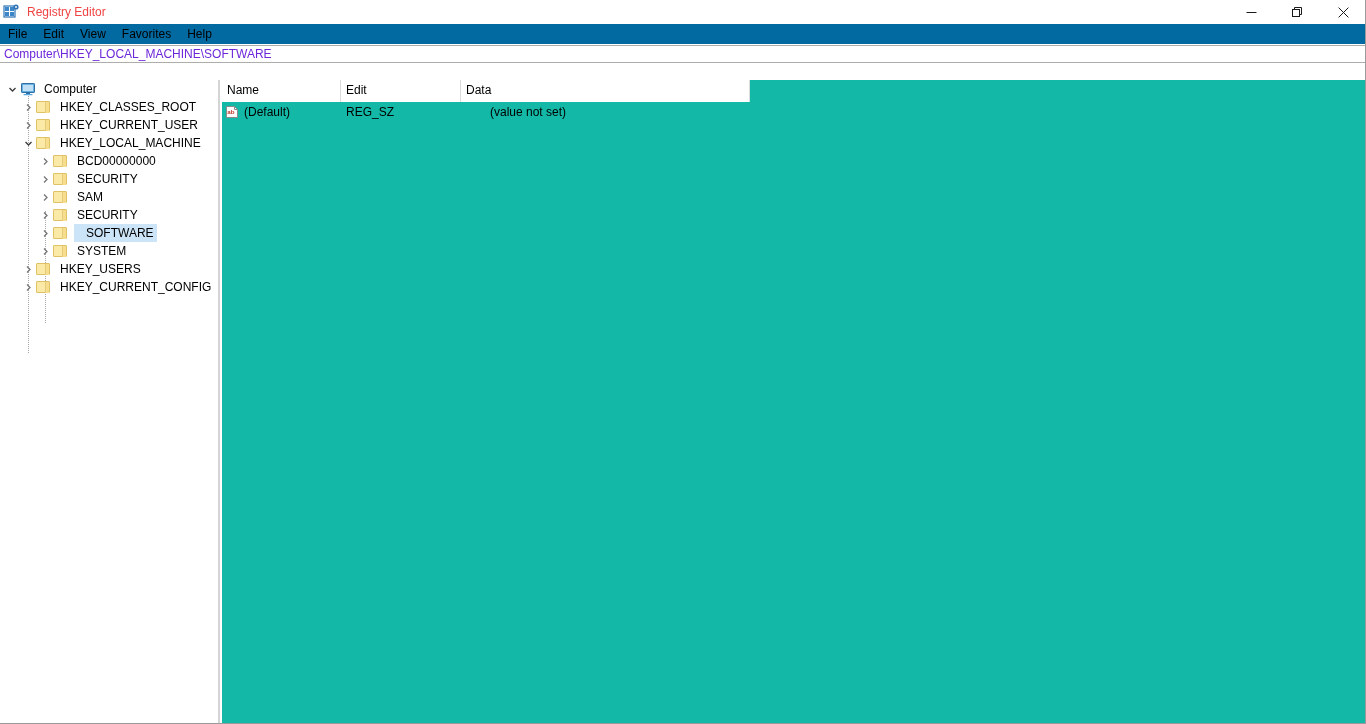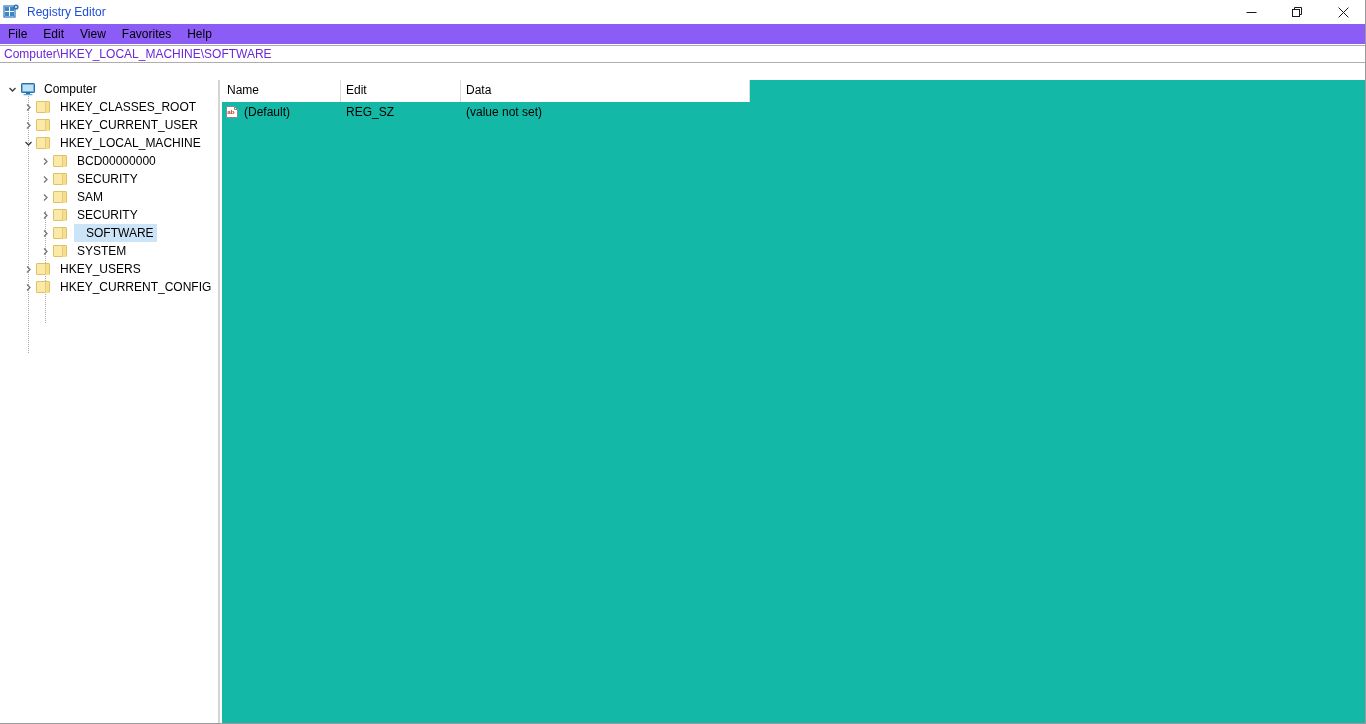--- a/index.html
+++ b/index.html
@@ -40,21 +40,21 @@
   }
   #app-icon {
     width: 16px; height: 16px;
     margin-left: 3px;
     margin-right: 8px;
     position: relative;
     flex: none;
   }
   #title-text {
     font-size: 12px;
-    color: #1d4ed8;
+    color: #ef4444;
     line-height: 24px;
     white-space: nowrap;
   }
   #window-controls {
     position: absolute;
     right: 0; top: 0;
     height: 24px;
     display: flex;
   }
   .win-btn {
@@ -68,21 +68,21 @@
   .win-btn svg { display: block; }
 
   
   #menu-bar {
     position: absolute;
     left: 0; top: 24px;
     width: 1366px;
     height: 20px;
     display: flex;
     align-items: center;
-    background: #8b5cf6;
+    background: #0369a1;
   }
   .menu-item {
     font-size: 12px;
     color: #000000;
     padding: 0 8px;
     line-height: 20px;
     white-space: nowrap;
   }
   .menu-item:first-child { margin-left: 0px; }
 
@@ -248,21 +248,21 @@
     overflow: hidden;
   }
   .cell-name {
     width: 119px;
     display: flex;
     align-items: center;
     padding-left: 3px;
     box-sizing: border-box;
   }
   .cell-type { width: 120px; padding-left: 5px; box-sizing: border-box; }
-  .cell-data { width: 289px; padding-left: 5px; box-sizing: border-box; }
+  .cell-data { width: 289px; padding-left: 5px; box-sizing: border-box; margin-left: 24px; }
   .ab-ico {
     width: 14px; height: 14px;
     flex: none;
     margin-right: 5px;
     position: relative;
   }
 </style>
 </head>
 <body>
 

